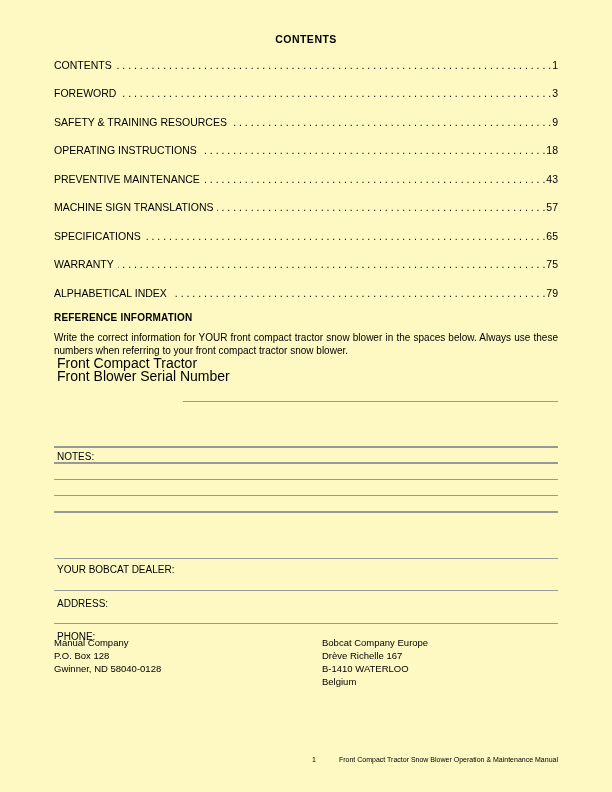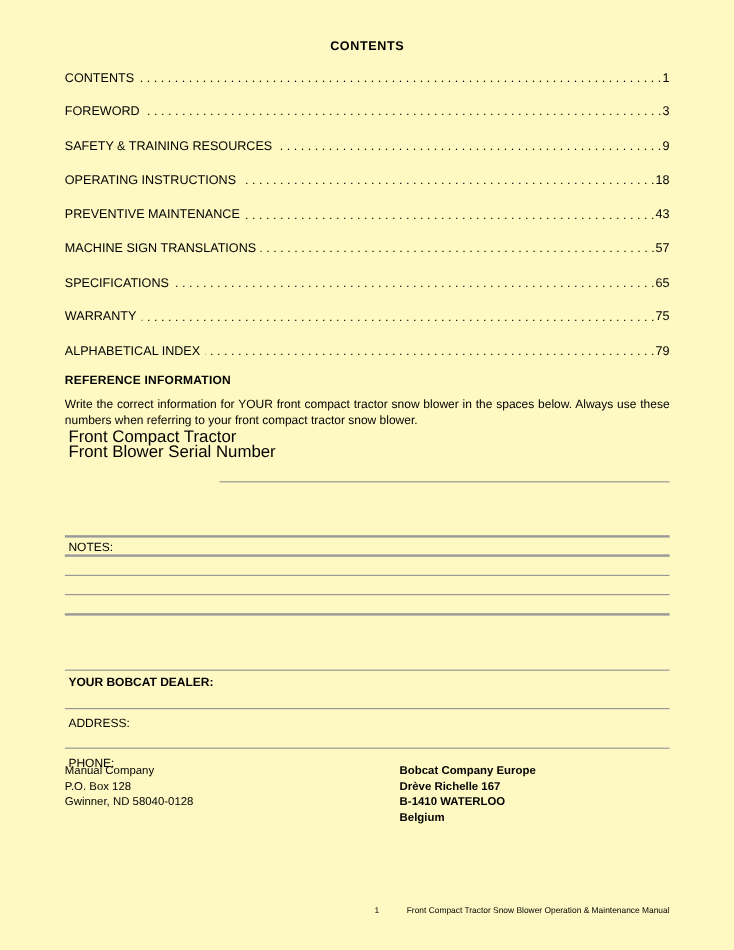--- a/index.html
+++ b/index.html
@@ -86,33 +86,33 @@
   .phone-line   { top: 622.5px; left: 54px; width: 504px; }
 
   .wlabel {
     position: absolute;
     left: 57px;
     font-size: 10px;
     line-height: 12px;
     margin-top: 34px;
   }
   .notes-label   { top: 417px; }
-  .dealer-label  { top: 530px; font-weight: bold; }
+  .dealer-label  { top: 530px; }
   .address-label { top: 564px; }
   .phone-label   { top: 596.5px; }
 
   
   .addr {
     position: absolute;
     top: 636px;
     font-size: 9.5px;
     line-height: 13px;
   }
   .addr-us { left: 54px; }
-  .addr-eu { left: 333px; font-weight: bold; }
+  .addr-eu { left: 322px; }
 
   
   .footer-page {
     position: absolute;
     top: 755.5px; left: 306px;
     width: 16px;
     text-align: center;
     font-size: 7px;
     line-height: 8px;
   }

